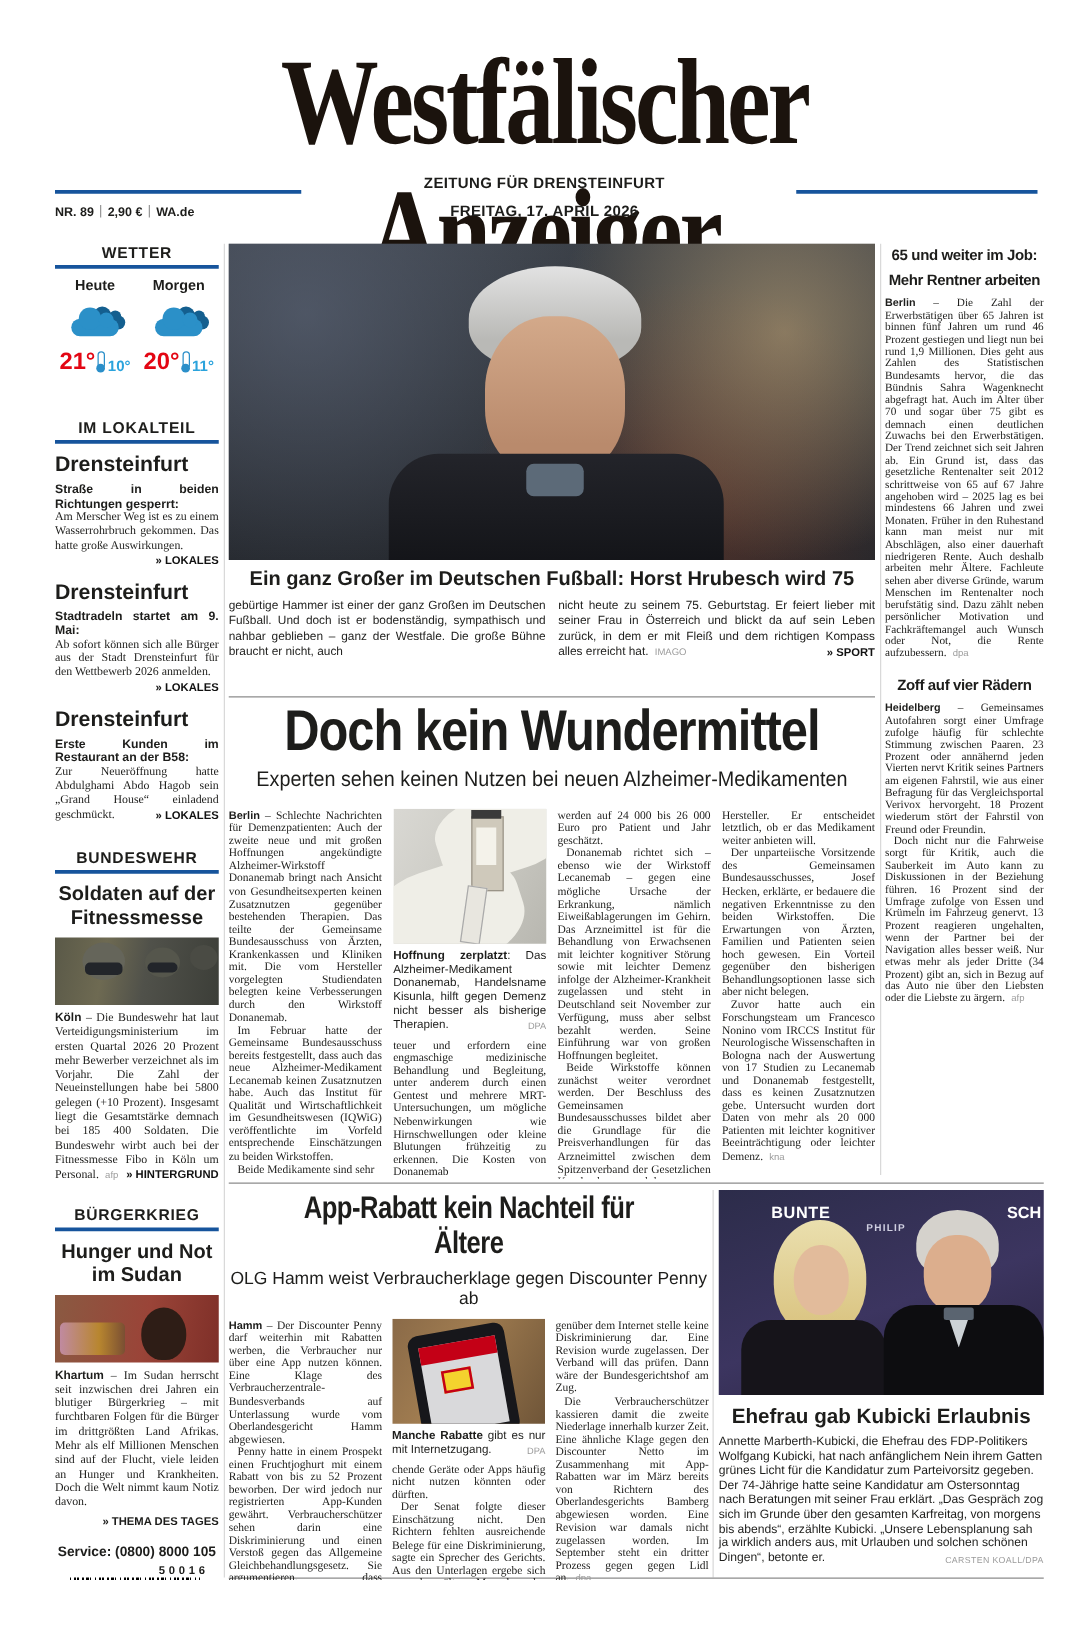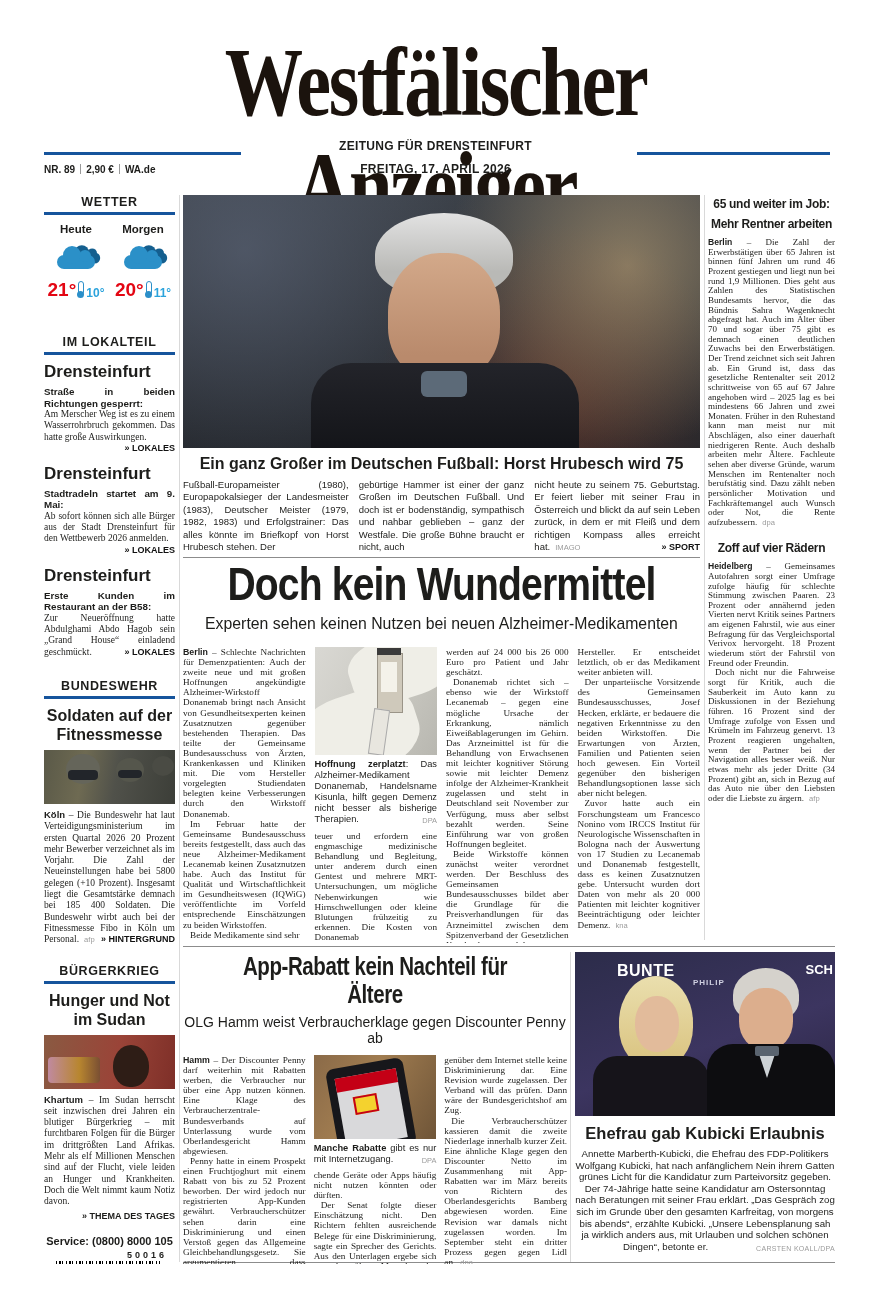--- a/index.html
+++ b/index.html
@@ -136,34 +136,34 @@
   .ph-badge{position:absolute;left:40px;top:40px;width:20px;height:14px;background:#f4d22e;border:2px solid #c40016;transform:rotate(-10deg);}
   .case{margin-top:7px;font-family:"Liberation Sans",sans-serif;}
   .case-label{color:#1467a8;font-weight:bold;font-size:9.5px;}
   .case-num{font-size:9.2px;margin-top:1px;}
 
   
   .kubicki{position:absolute;left:575px;top:952px;width:260px;}
   .kub-photo{width:260px;height:164px;position:relative;overflow:hidden;
     background:linear-gradient(160deg,#2c2c4a,#3c3560 55%,#2a2440);}
   .kp-logo{position:absolute;color:#fff;font-weight:bold;}
-  .kp-bunte{top:10px;left:42px;font-size:16px;letter-spacing:.5px;}
+  .kp-bunte{top:10px;left:42px;font-size:13px;letter-spacing:.5px;}
   .kp-philip{top:26px;left:118px;font-size:8px;color:#cfcfe0;letter-spacing:1px;}
   .kp-sch{top:10px;right:2px;font-size:13px;}
   .kw-hair{position:absolute;left:44px;top:24px;width:74px;height:92px;border-radius:50% 50% 44% 44%;
     background:linear-gradient(#eadfae,#d9c27e);}
   .kw-face{position:absolute;left:60px;top:44px;width:44px;height:56px;border-radius:48%;background:#e2bb9b;}
   .kw-dress{position:absolute;left:18px;top:104px;width:116px;height:60px;background:#16141a;border-radius:24px 24px 0 0;}
   .km-hair{position:absolute;left:158px;top:16px;width:66px;height:54px;border-radius:50% 50% 40% 40%;background:#d5d2cc;}
   .km-face{position:absolute;left:164px;top:36px;width:54px;height:62px;border-radius:46%;background:#dcae8d;}
   .km-suit{position:absolute;left:132px;top:92px;width:128px;height:72px;background:#0d0d10;border-radius:26px 26px 0 0;}
   .km-shirt{position:absolute;left:182px;top:96px;width:20px;height:30px;background:#cdd2d6;clip-path:polygon(50% 100%,0 0,100% 0);}
   .km-tie{position:absolute;left:180px;top:94px;width:24px;height:10px;background:#5a6470;border-radius:2px;}
   .kub-h3{text-align:center;font-weight:bold;font-size:16.5px;margin-top:8px;}
-  .kub-txt{font-size:9.7px;line-height:11.6px;margin-top:5px;text-align:center;}
+  .kub-txt{font-size:9.7px;line-height:11.6px;margin-top:5px;}
   .kub-credit{color:var(--gray);font-size:7px;float:right;margin-top:2px;letter-spacing:.3px;}
 </style>
 </head>
 <body>
 
 <div class="page">
 
   <header>
     <div class="mast-title">Westfälischer Anzeiger</div>
     <div class="mast-line left"></div>
@@ -258,21 +258,20 @@
 
   <section class="hero">
     <div class="hero-photo">
       <div class="hh-hair"></div>
       <div class="hh-face"></div>
       <div class="hh-body"></div>
       <div class="hh-collar"></div>
     </div>
     <div class="hero-cap-head">Ein ganz Großer im Deutschen Fußball: Horst Hrubesch wird 75</div>
     <div class="hero-cols">
-      <div class="hero-col">Fußball-Europameister (1980), Europapokalsieger der Landesmeister (1983), Deutscher Meister (1979, 1982, 1983) und Erfolgstrainer: Das alles könnte im Briefkopf von Horst Hrubesch stehen. Der</div>
       <div class="hero-col">gebürtige Hammer ist einer der ganz Großen im Deutschen Fußball. Und doch ist er bodenständig, sympathisch und nahbar geblieben – ganz der Westfale. Die große Bühne braucht er nicht, auch</div>
       <div class="hero-col"><span>nicht heute zu seinem 75. Geburtstag. Er feiert lieber mit seiner Frau in Österreich und blickt da auf sein Leben zurück, in dem er mit Fleiß und dem richtigen Kompass alles erreicht hat.</span><span class="agency">IMAGO</span><span class="ref">» SPORT</span></div>
     </div>
   </section>
 
   <section class="alz">
     <h2 class="alz-h2" style="margin:0;">Doch kein Wundermittel</h2>
     <div class="alz-sub">Experten sehen keinen Nutzen bei neuen Alzheimer-Medikamenten</div>
     <div class="alz-cols">
       <div class="alz-col serif jt bodytxt">

